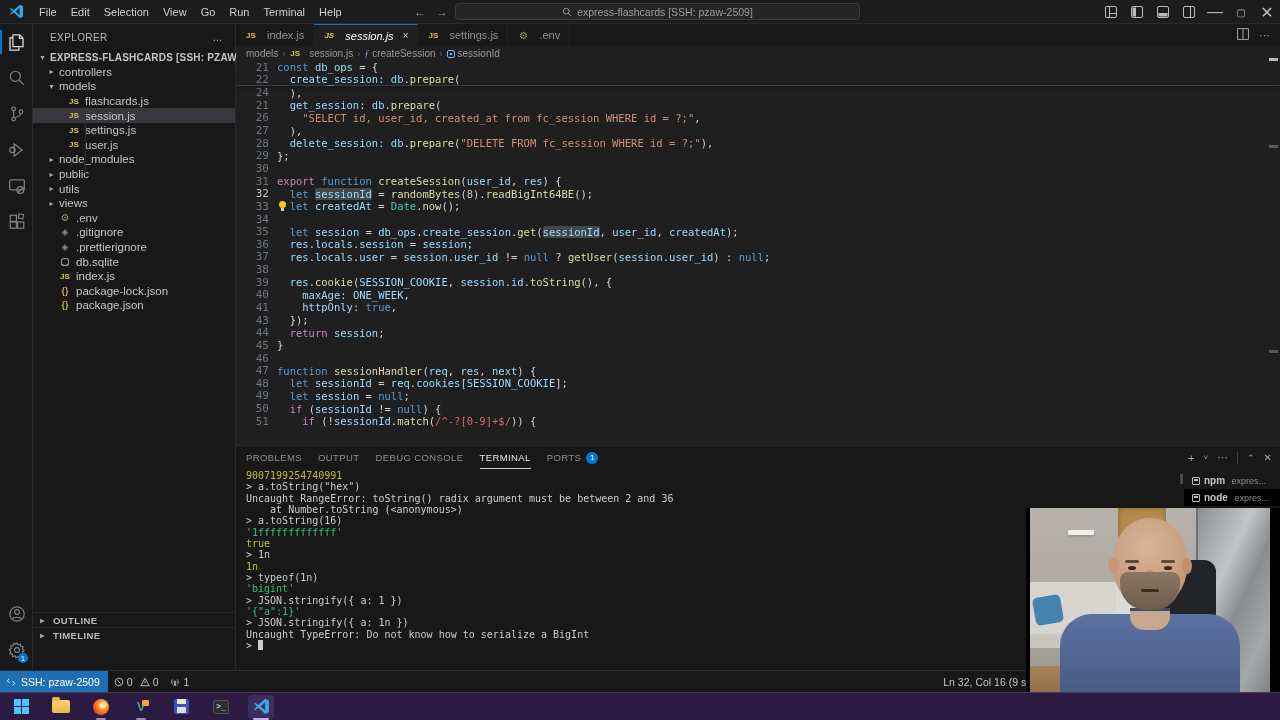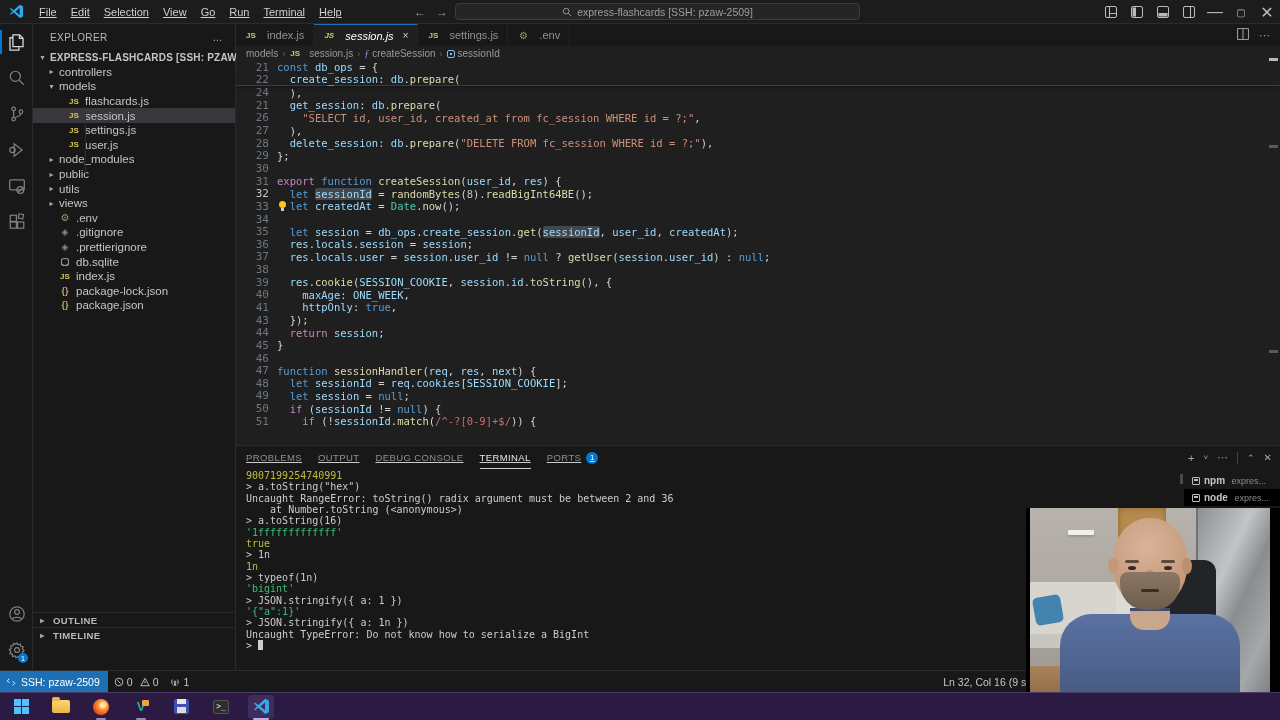--- a/index.html
+++ b/index.html
@@ -2,21 +2,21 @@
 <html><head>
 <meta charset="utf-8">
 <style>
   * { margin:0; padding:0; box-sizing:border-box; }
   html,body { width:1280px; height:720px; overflow:hidden; background:#000; }
   body { font-family:"Liberation Sans", sans-serif; color:#cccccc; position:relative; }
 
   
   #titlebar { position:absolute; left:0; top:0; width:1280px; height:24px; background:#1c1c1c; border-bottom:1px solid #2b2b2b; display:flex; align-items:center; z-index:5; }
   #vscode-logo { width:15px; height:15px; margin:0 8px 0 9px; }
-  .menu-item { font-size:11px; color:#cfcfcf; padding:0 7px; height:100%; display:flex; align-items:center; cursor:default;text-decoration:underline; }
+  .menu-item { font-size:11px; color:#cfcfcf; padding:0 7px; height:100%; display:flex; align-items:center; cursor:default; }
   #nav-arrows { position:absolute; left:414px; top:0; height:24px; display:flex; align-items:center; gap:10px; color:#9a9a9a; font-size:12px; }
   #command-center { position:absolute; left:455px; top:3px; width:405px; height:17px; background:#252526; border:1px solid #3c3c3c; border-radius:4px; display:flex; align-items:center; justify-content:center; gap:5px; color:#9d9d9d; font-size:10.5px; }
   #win-icons { position:absolute; right:0; top:0; height:24px; display:flex; align-items:center; }
   .wi { width:26px; height:24px; display:flex; align-items:center; justify-content:center; color:#bbb; }
   .layout-ic svg { display:block; }
 
   
   #activitybar { position:absolute; left:0; top:24px; width:33px; height:646px; background:#181818; border-right:1px solid #2b2b2b; }
   .act-item { width:33px; height:36px; display:flex; align-items:center; justify-content:center; color:#7f7f7f; position:relative; }
   .act-item.active { color:#d7d7d7; }
@@ -61,21 +61,21 @@
   .ln.active { color:#c6c6c6; }
   .lcontent { padding-left:8px; }
   .tk-p{color:#d4d4d4}.tk-k{color:#569cd6}.tk-c{color:#c586c0}.tk-f{color:#dcdcaa}.tk-v{color:#9cdcfe}.tk-s{color:#ce9178}.tk-n{color:#b5cea8}.tk-t{color:#4ec9b0}.tk-r{color:#d16969}
   .tk-sel{background:#43484f;border-radius:2px}
   .bulb { position:absolute; left:42px; top:1px; width:9px; height:10px; }
   .bulb::before{content:"";position:absolute;left:1px;top:0;width:7px;height:7px;border-radius:50%;background:#f8c81c;}
   .bulb::after{content:"";position:absolute;left:3px;top:7px;width:3px;height:3px;background:#d0cdbe;}
   .ruler-mark{position:absolute;right:2px;height:3px;width:9px;}
 
   
-  #panel { position:absolute; left:236px; top:445px; width:1044px; height:225px; background:#181818; border-top:1px solid #2b2b2b;text-decoration:underline; }
+  #panel { position:absolute; left:236px; top:445px; width:1044px; height:225px; background:#181818; border-top:1px solid #2b2b2b; }
   #panel-tabs { height:23px; display:flex; align-items:center; padding-left:10px; gap:16px; }
   .ptab { font-size:9.5px; letter-spacing:.4px; color:#8f8f8f; height:100%; display:flex; align-items:center; gap:5px; }
   .ptab.active { color:#e7e7e7; border-bottom:1px solid #cccccc; }
   .pbadge { min-width:12px; height:12px; border-radius:7px; background:#0078d4; color:#fff; font-size:8px; display:flex; align-items:center; justify-content:center; padding:0 2px; }
   #panel-actions { position:absolute; right:8px; top:0; height:23px; display:flex; align-items:center; gap:9px; color:#a8a8a8; font-size:11px; }
   .pa-sep { width:1px; height:12px; background:#444; }
   #term-body { position:absolute; left:10px; top:24px; right:100px; bottom:0; font-family:"DejaVu Sans Mono",monospace; font-size:10px; }
   .tline { height:11.35px; white-space:pre; }
   .tl-w{color:#cccccc}.tl-y{color:#bdbd3d}.tl-g{color:#35be7c}
   .block-cursor{display:inline-block;width:5px;height:10px;background:#cccccc;vertical-align:-1px;}

